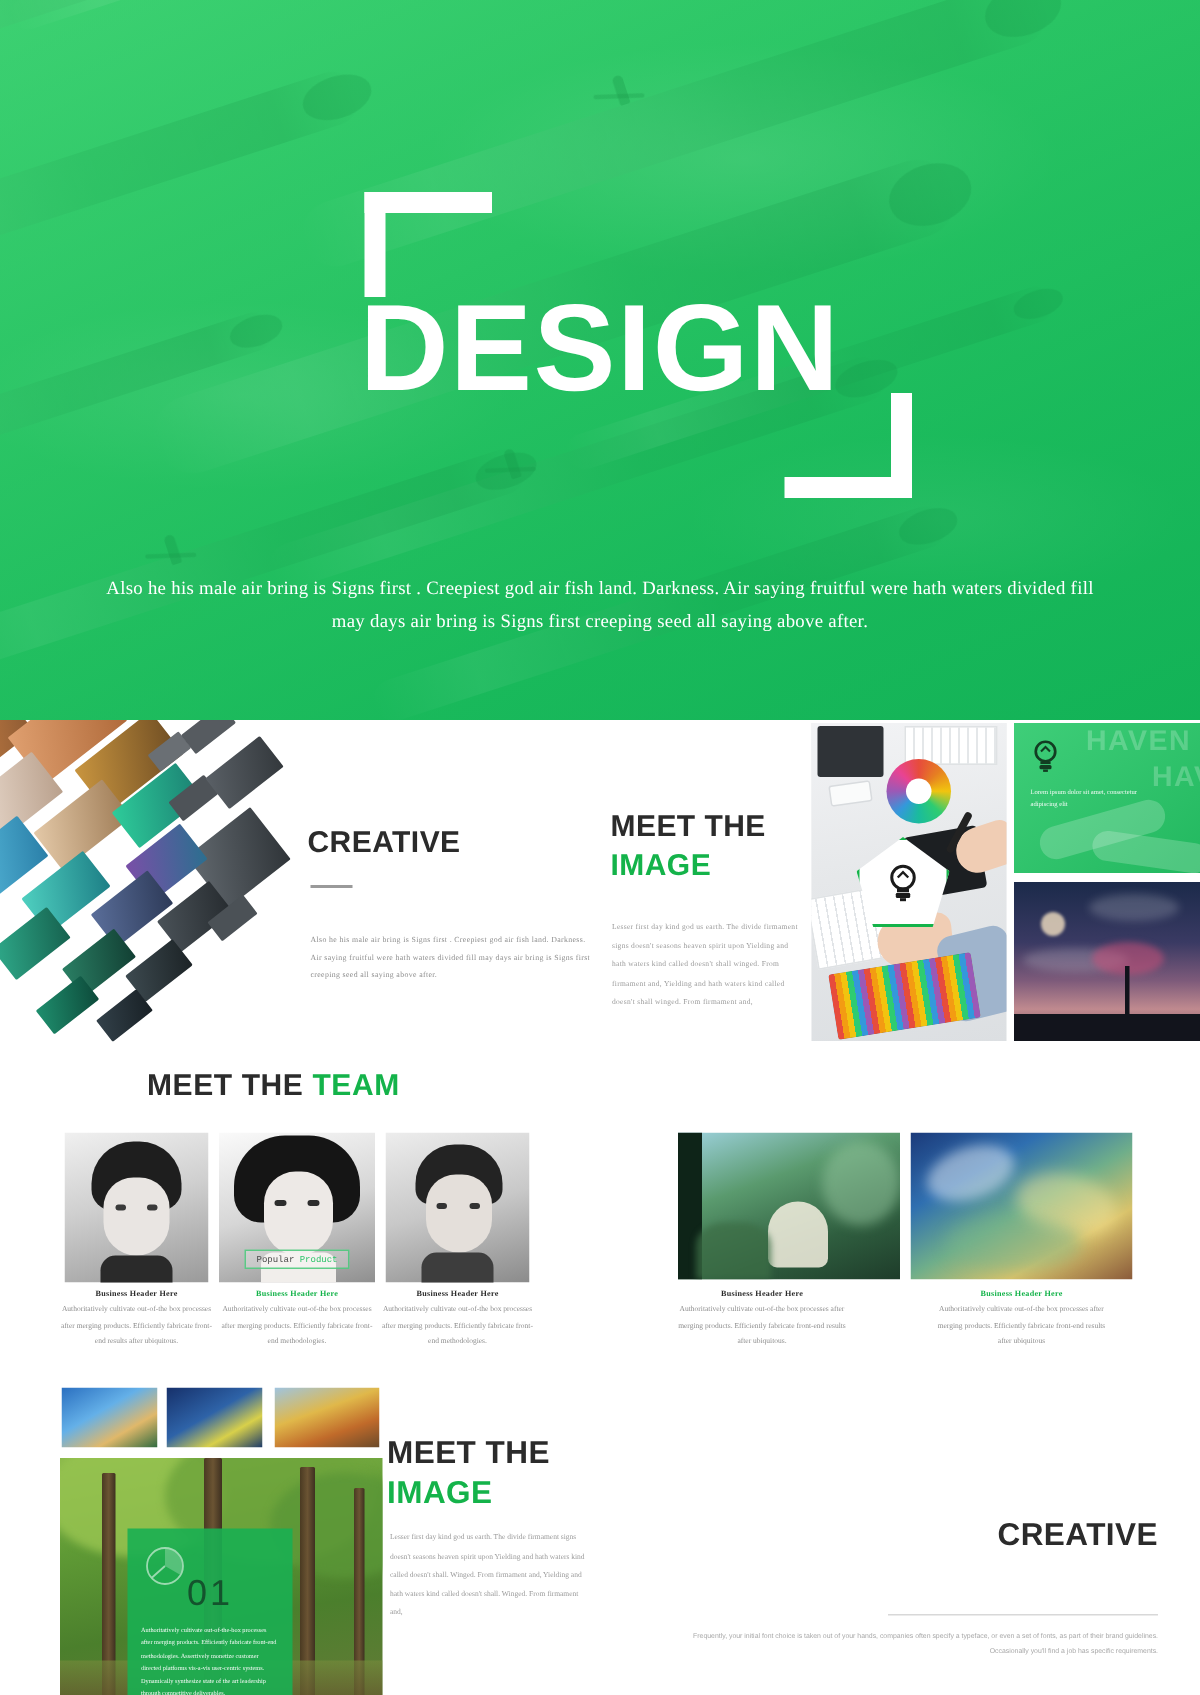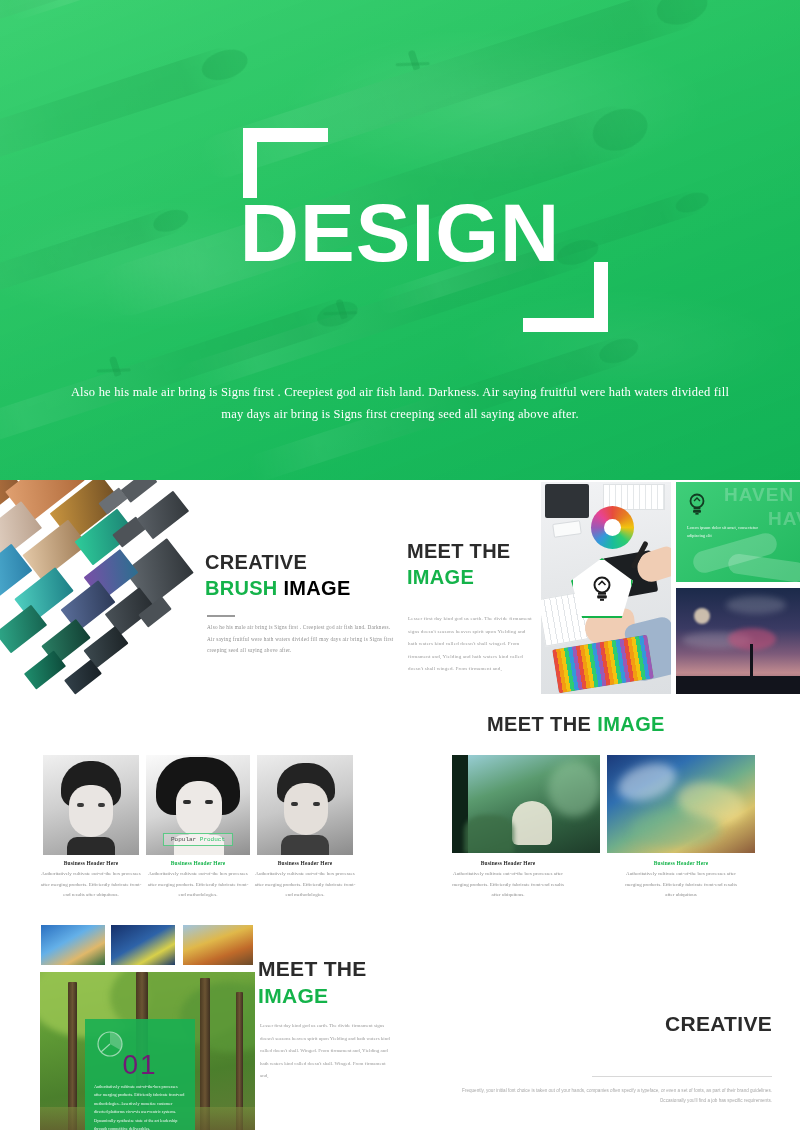--- a/index.html
+++ b/index.html
@@ -150,21 +150,21 @@
   
   .sec4 { position:relative; width:800px; height:240px; background:#fff; }
   .thumb { position:absolute; overflow:hidden; border:1px solid #fff; }
   .forest { position:absolute; left:40px; top:52px; width:215px; height:175px; overflow:hidden;
             background:linear-gradient(170deg,#8ab84a 0%,#5f9a35 30%,#4b7f2c 60%,#6a7a3a 100%); }
   .fo-trunk { position:absolute; background:linear-gradient(90deg,#4a3a22,#6b5433,#3e3020); border-radius:1px; }
   .fo-canopy{ position:absolute; border-radius:50%; filter:blur(3px); }
   .fo-floor { position:absolute; left:0; bottom:0; width:100%; height:40px; background:linear-gradient(180deg,rgba(120,140,60,.6),rgba(90,70,40,.85)); }
 
   .overlay01 { position:absolute; left:85px; top:99px; width:110px; height:120px; background:rgba(25,175,82,.90); }
-  .ov-num { position:absolute; left:0; right:0; top:30px; text-align:center; color:#701a75; font-size:28px; font-weight:300; letter-spacing:2px; }
+  .ov-num { position:absolute; left:0; right:0; top:30px; text-align:center; color:#14532d; font-size:24px; font-weight:300; letter-spacing:2px; }
   .ov-body{ position:absolute; left:9px; right:9px; top:64px; font-family:"Liberation Serif", serif; font-size:4.2px; line-height:2.0; color:rgba(255,255,255,.95); text-align:left; }
   .ov-icon{ position:absolute; left:10px; top:10px; opacity:.55; }
 
   .s4-title { position:absolute; left:258px; top:955px; }
   .s4-title .l1 { font-size:21px; font-weight:bold; color:#2b2b2b; letter-spacing:.3px; line-height:1.3; }
   .s4-title .l2 { font-size:21px; font-weight:bold; letter-spacing:.3px; line-height:1.3; }
   .s4-body { position:absolute; left:260px; width:130px; font-family:"Liberation Serif", serif; font-size:5px; line-height:2.5; color:#9a9a9a; }
 
   .s4b-title { position:absolute; right:28px; top:1010px; text-align:right; }
   .s4b-title .l1 { font-size:21px; font-weight:bold; color:#2b2b2b; letter-spacing:.3px; line-height:1.32; }
@@ -228,24 +228,20 @@
     <div class="tile" style="left:148px; top:124px; width:30px; height:16px; background:#4b5156;"></div>
     <div class="tile" style="left:6px;   top:136px; width:46px; height:26px; background:linear-gradient(120deg,#2faa8a,#16624f);"></div>
     <div class="tile" style="left:52px;  top:150px; width:44px; height:24px; background:linear-gradient(120deg,#2a7f64,#123f33);"></div>
     <div class="tile" style="left:94px;  top:156px; width:40px; height:22px; background:linear-gradient(120deg,#3d4a50,#1c2326);"></div>
     <div class="tile" style="left:34px;  top:180px; width:38px; height:20px; background:linear-gradient(120deg,#1f8f6e,#0d4a3a);"></div>
     <div class="tile" style="left:74px;  top:188px; width:34px; height:18px; background:linear-gradient(120deg,#33414a,#182025);"></div>
   </div>
 
   <div class="s2-title">
     <div class="l1">CREATIVE</div>
-    <div class="l2">
-      <span class="accent">BRUSH</span>
-      <span>IMAGE</span>
-    </div>
     <div class="rule"></div>
   </div>
   <div class="s2-body">Also he his male air bring is Signs first . Creepiest god air fish land. Darkness. Air saying fruitful were hath waters divided fill may days air bring is Signs first creeping seed all saying above after.</div>
 
   <div class="s2b-title">
     <div class="l1">MEET THE</div>
     <div class="l2 accent">IMAGE</div>
   </div>
   <div class="s2b-body">Lesser first day kind god us earth. The divide firmament signs doesn't seasons heaven spirit upon Yielding and hath waters kind called doesn't shall winged. From firmament and, Yielding and hath waters kind called doesn't shall winged. From firmament and,</div>
 
@@ -296,20 +292,24 @@
     <div class="su-cloud" style="left:50px; top:8px;  width:60px; height:18px;"></div>
     <div class="su-cloud" style="left:6px;  top:44px; width:70px; height:16px;"></div>
     <div class="su-can"></div>
     <div class="su-tree"></div>
     <div class="su-ground"></div>
   </div>
 </div>
 
 <div class="sec3">
 
+  <div class="s3-head" style="left:98px; top:8px;">
+    <span>MEET THE</span>
+    <span class="accent">TEAM</span>
+  </div>
 
   <div class="portrait" style="left:43px; top:50px; width:96px; height:100px;">
     <div class="p-bg" style="background:linear-gradient(165deg,#f0f0f0,#cfcfcf 45%,#9a9a9a);"></div>
     <div style="position:absolute;left:18px;top:6px;width:60px;height:46px;background:#1e1e1e;border-radius:28px 28px 14px 14px;"></div>
     <div style="position:absolute;left:26px;top:30px;width:44px;height:52px;background:#e9e5e2;border-radius:20px 20px 22px 22px;"></div>
     <div style="position:absolute;left:34px;top:48px;width:7px;height:4px;background:#3a3a3a;border-radius:2px;"></div>
     <div style="position:absolute;left:55px;top:48px;width:7px;height:4px;background:#3a3a3a;border-radius:2px;"></div>
     <div style="position:absolute;left:24px;top:82px;width:48px;height:20px;background:#2a2a2a;border-radius:10px 10px 0 0;"></div>
   </div>
   <div class="portrait" style="left:146px; top:50px; width:104px; height:100px;">
@@ -338,24 +338,20 @@
   </div>
   <div class="cap" style="left:147px; top:155px; width:102px;">
     <div class="cap-h g">Business Header Here</div>
     <div class="cap-b">Authoritatively cultivate out-of-the box processes after merging products. Efficiently fabricate front-end methodologies.</div>
   </div>
   <div class="cap" style="left:254px; top:155px; width:102px;">
     <div class="cap-h">Business Header Here</div>
     <div class="cap-b">Authoritatively cultivate out-of-the box processes after merging products. Efficiently fabricate front-end methodologies.</div>
   </div>
 
-  <div class="s3-head" style="left:487px; top:8px;">
-    <span>MEET THE</span>
-    <span class="accent">IMAGE</span>
-  </div>
 
   <div class="portrait" style="left:452px; top:50px; width:148px; height:98px;">
     <div class="p-bg" style="background:linear-gradient(160deg,#9fd3e0 0%,#5a9a6e 35%,#2f5e3f 70%,#1e3c2a 100%);"></div>
     <div style="position:absolute;left:0;top:0;width:16px;height:98px;background:#0e2418;"></div>
     <div style="position:absolute;left:60px;top:46px;width:40px;height:44px;background:rgba(245,240,225,.85);border-radius:20px 20px 6px 6px;"></div>
     <div style="position:absolute;left:96px;top:6px;width:52px;height:56px;background:rgba(150,200,160,.5);border-radius:50%;filter:blur(4px);"></div>
     <div style="position:absolute;left:12px;top:60px;width:50px;height:38px;background:rgba(60,110,70,.75);border-radius:40% 40% 0 0;filter:blur(2px);"></div>
   </div>
   <div class="portrait" style="left:607px; top:50px; width:148px; height:98px;">
     <div class="p-bg" style="background:linear-gradient(150deg,#1b3a7a 0%,#2f6fb0 28%,#6fae8a 52%,#d8c26a 74%,#8a5a3a 100%);"></div>

